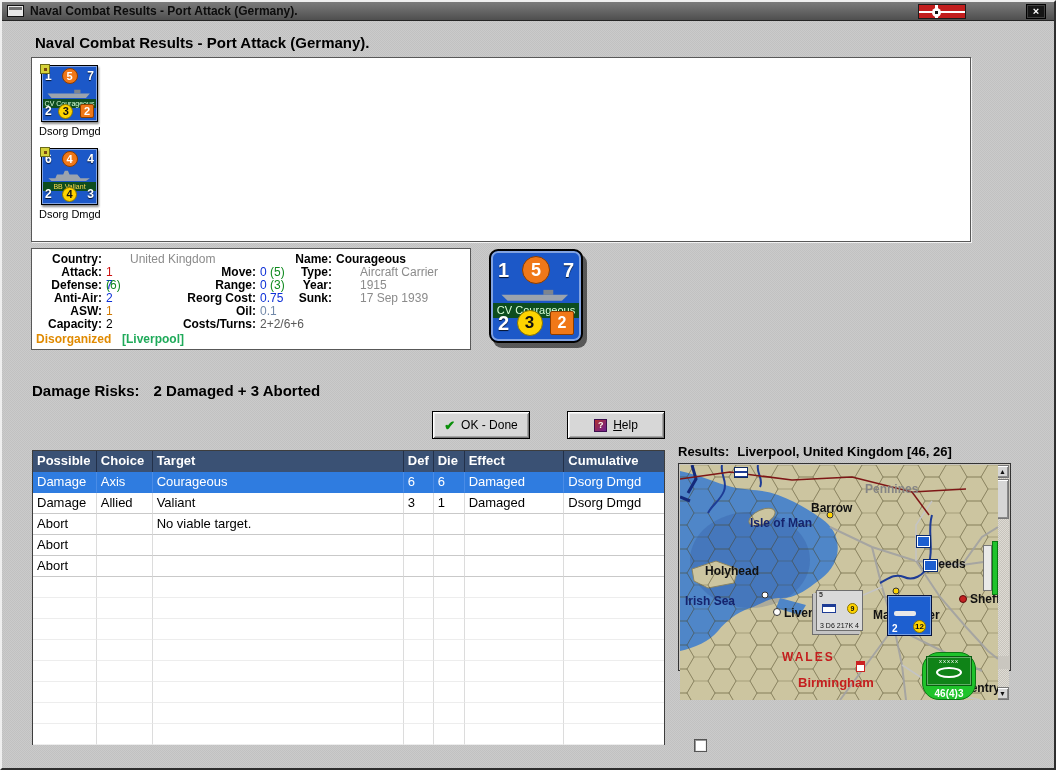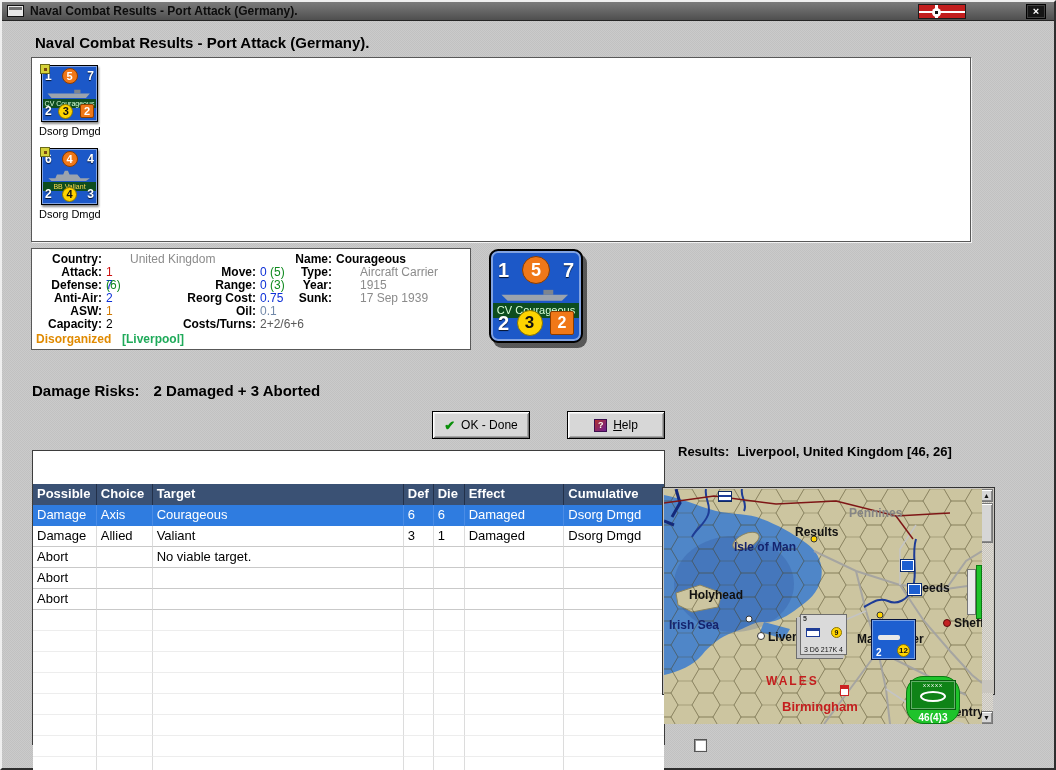--- a/index.html
+++ b/index.html
@@ -88,33 +88,33 @@
   .btn { position:absolute; width:98px; height:28px; background:#d7d7d7; border:1px solid #000;
          box-shadow:inset 1px 1px 0 #fff, inset -1px -1px 0 #777, inset 2px 2px 0 #ececec, inset -2px -2px 0 #a6a6a6;
          display:flex; align-items:center; justify-content:center; gap:6px; font-size:12px; color:#000; }
   .btn .check { color:#0a8f0a; font-weight:bold; font-size:13px; }
   .help-icon { width:13px; height:13px; background:linear-gradient(135deg,#b03030,#6f2090); border:1px solid #3d0f4f;
                color:#ffe; font-size:9px; font-weight:bold; display:flex; align-items:center; justify-content:center; }
   .underline { text-decoration:underline; }
 
   
   .table { position:absolute; left:30px; top:448px; width:633px; height:295px; background:#fff; border:1px solid #3d3d3d; }
-  .thead { display:flex; height:21px; background:#3a5174; color:#fff; font-weight:bold; font-size:13px;margin-top:33px; }
+  .thead { display:flex; height:21px; background:#3a5174; color:#fff; font-weight:bold; font-size:13px; }
   .th { padding:2px 0 0 4px; border-right:1px solid #223049; white-space:nowrap; overflow:hidden; }
   .trow { display:flex; height:21px; font-size:13px; color:#000; background:#fff; }
   .td { padding:2px 0 0 4px; border-right:1px solid #dcdcdc; border-bottom:1px solid #c9c9c9; white-space:nowrap; overflow:hidden; }
   .trow.empty .td { border-bottom:1px solid #ededed; }
   .trow.sel { background:#2f7ce0; color:#fff; }
   .trow.sel .td { border-right-color:#4a8ce6; border-bottom-color:#2f7ce0; }
   .w0{width:64px}.w1{width:56px}.w2{width:252px}.w3{width:30px}.w4{width:31px}.w5{width:100px}.w6{width:100px;border-right:none!important;}
 
   
   .loc { position:absolute; left:676px; top:442px; font-size:13px; font-weight:bold; color:#000; }
   .loc .val { margin-left:8px; }
-  .map { position:absolute; left:660px; top:461px; width:333px; height:208px; background:#c9c6bf; border:1px solid #333;margin-top:24px; }
+  .map { position:absolute; left:676px; top:461px; width:333px; height:208px; background:#c9c6bf; border:1px solid #333; }
   .map-vp { position:absolute; left:1px; top:1px; width:318px; height:235px; overflow:hidden; background:#ccc5a0; }
   .map-vp svg.terrain { position:absolute; left:0; top:0; z-index:1; }
   .mlabel { position:absolute; z-index:3; font-weight:bold; font-size:12px; white-space:nowrap; color:#111; }
   .navyc { color:#15246e; } .grayc { color:#858585; } .redc { color:#c41e1e; }
   .mc { position:absolute; z-index:5; }
   .stack { background:#dadada; border:1px solid #6e6e6e; box-shadow:-3px 3px 0 #c4c4c4, -4px 4px 0 #6e6e6e; }
   .stack .snum { position:absolute; left:2px; top:0; font-size:7px; font-weight:bold; color:#333; }
   .stack .semblem { position:absolute; left:5px; top:13px; width:14px; height:9px; background:#fff; border:1px solid #1e3c96;
                     box-shadow:inset 0 2px 0 #1e3c96; }
   .stack .sbadge { position:absolute; right:4px; top:12px; width:11px; height:11px; background:#ffd400; border:1px solid #8a7400;
@@ -485,21 +485,21 @@
         </g>
         <circle cx="248" cy="104" r="3" fill="#ffd400" stroke="#333"></circle>
         <circle cx="216" cy="126" r="3" fill="#ffd400" stroke="#333"></circle>
         <circle cx="150" cy="50" r="3" fill="#ffd400" stroke="#333"></circle>
         <circle cx="283" cy="134" r="3.5" fill="#c42222" stroke="#5e0c0c"></circle>
         <circle cx="97" cy="147" r="3.5" fill="#ffffff" stroke="#333"></circle>
         <circle cx="85" cy="130" r="3" fill="#ffffff" stroke="#333"></circle>
       </svg>
 
       <div class="mlabel grayc" style="left:185px;top:17px;">Pennines</div>
-      <div class="mlabel" style="left:131px;top:36px;">Results</div>
+      <div class="mlabel" style="left:131px;top:36px;">Barrow</div>
       <div class="mlabel navyc" style="left:70px;top:51px;">Isle of Man</div>
       <div class="mlabel" style="left:251px;top:92px;">Leeds</div>
       <div class="mlabel" style="left:25px;top:99px;">Holyhead</div>
       <div class="mlabel navyc" style="left:5px;top:129px;">Irish Sea</div>
       <div class="mlabel" style="left:104px;top:141px;">Liverpool</div>
       <div class="mlabel" style="left:193px;top:143px;">Manchester</div>
       <div class="mlabel" style="left:290px;top:127px;">Sheffield</div>
       <div class="mlabel redc" style="left:102px;top:185px;letter-spacing:2px;">WALES</div>
       <div class="mlabel redc" style="left:118px;top:210px;font-size:13px;">Birmingham</div>
       <div class="mlabel" style="left:268px;top:216px;">Coventry</div>

